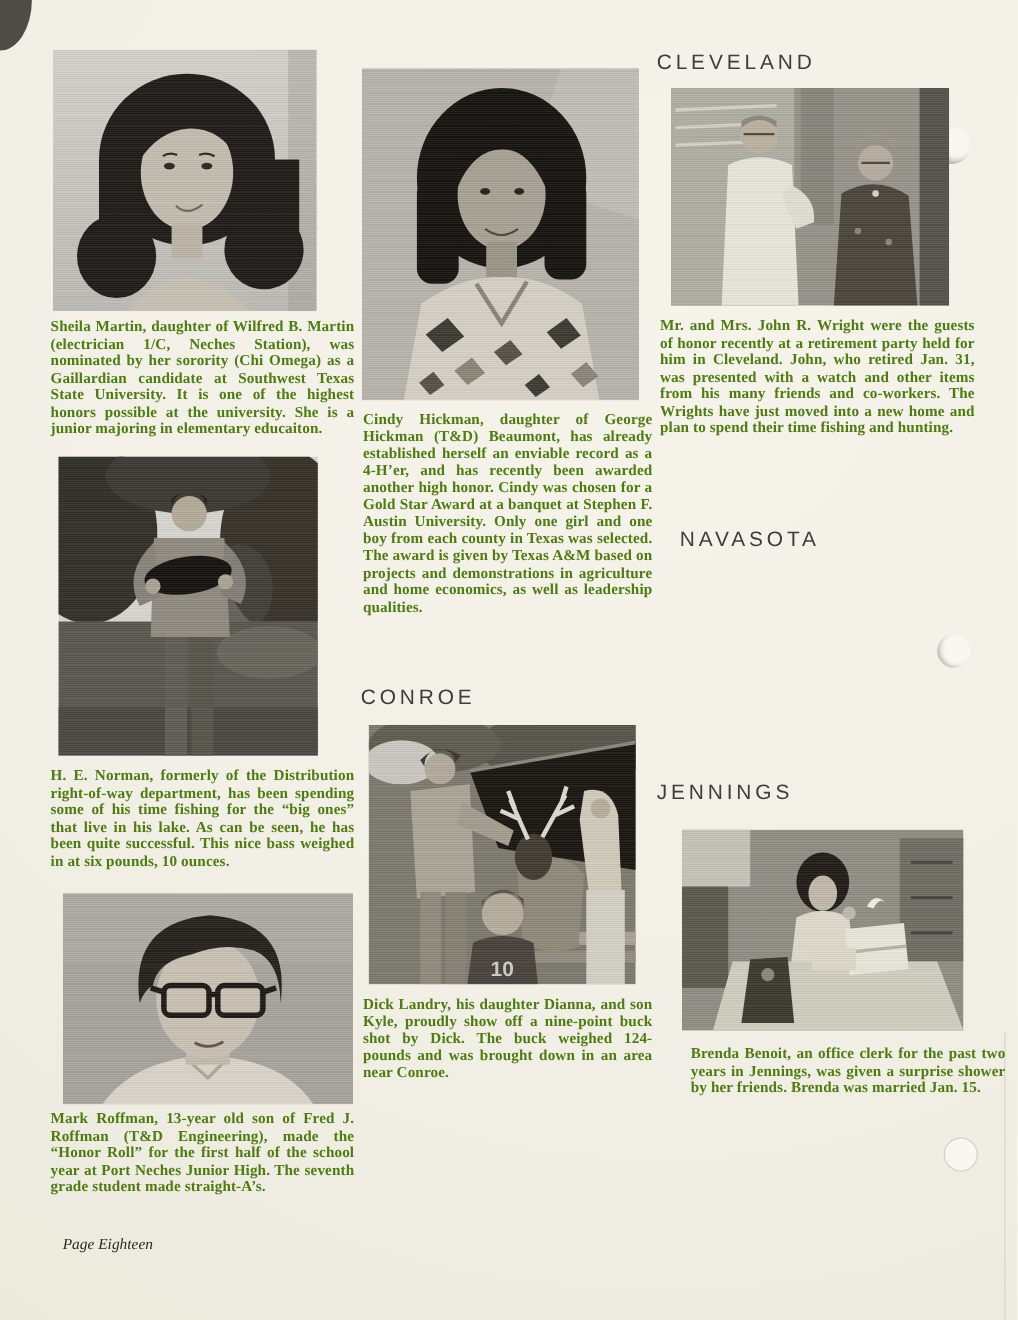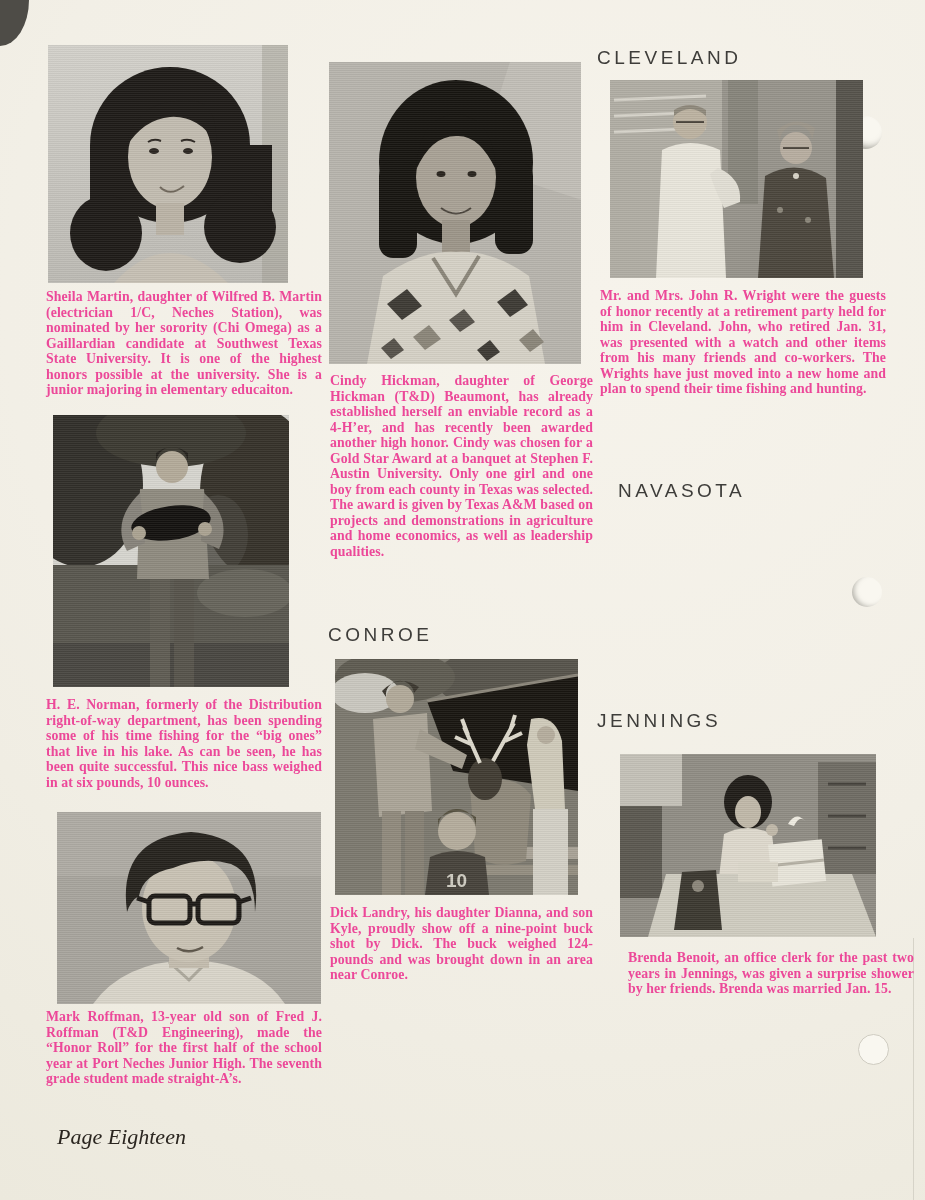--- a/index.html
+++ b/index.html
@@ -6,40 +6,40 @@
   body{
     width:925px;height:1200px;position:relative;overflow:hidden;
     background:radial-gradient(circle at 65% 25%, #f6f3eb 0%, #f2efe6 55%, #ece9dd 100%);
     font-family:"Liberation Serif", serif;
   }
   .caption{
     position:absolute;
     font-family:"Liberation Serif", serif;
     font-weight:700;
     font-size:13.8px;line-height:15.5px;
-    color:#ec4899;
+    color:#4d7c0f;
     text-align:justify;
     letter-spacing:.1px;
   }
   .heading{
     position:absolute;
     font-family:"Liberation Sans", sans-serif;
     font-size:19px;letter-spacing:3.5px;
     font-weight:500;color:#3e3d3a;
   }
   .photo{position:absolute;overflow:hidden;}
   .photo svg{display:block;width:100%;height:100%;}
   .photo::after{
     content:"";position:absolute;inset:0;pointer-events:none;
     background:repeating-linear-gradient(0deg, rgba(246,244,237,.07) 0 1px, rgba(42,40,35,.05) 1px 2px);
   }
   .para{margin:0;text-indent:26px;}
   #footer{
     position:absolute;left:57px;top:1124px;
-    font-style:italic;font-size:22px;color:#2b2620;
+    font-style:italic;font-size:14px;color:#2b2620;
     font-family:"Liberation Serif", serif;
   }
   .hole{position:absolute;border-radius:50%;background:#f9f7f0;}
   #hole-1{left:849px;top:116px;width:33px;height:33px;
     box-shadow:inset 4px -4px 6px -2px rgba(122,120,110,.65);}
   #hole-2{left:852px;top:577px;width:30px;height:30px;
     box-shadow:inset 4px -2px 5px -2px rgba(128,126,116,.55);}
   #hole-3{left:858px;top:1034px;width:31px;height:31px;
     border:1.5px solid #cfccc1;box-sizing:border-box;}
   #corner-mark{

